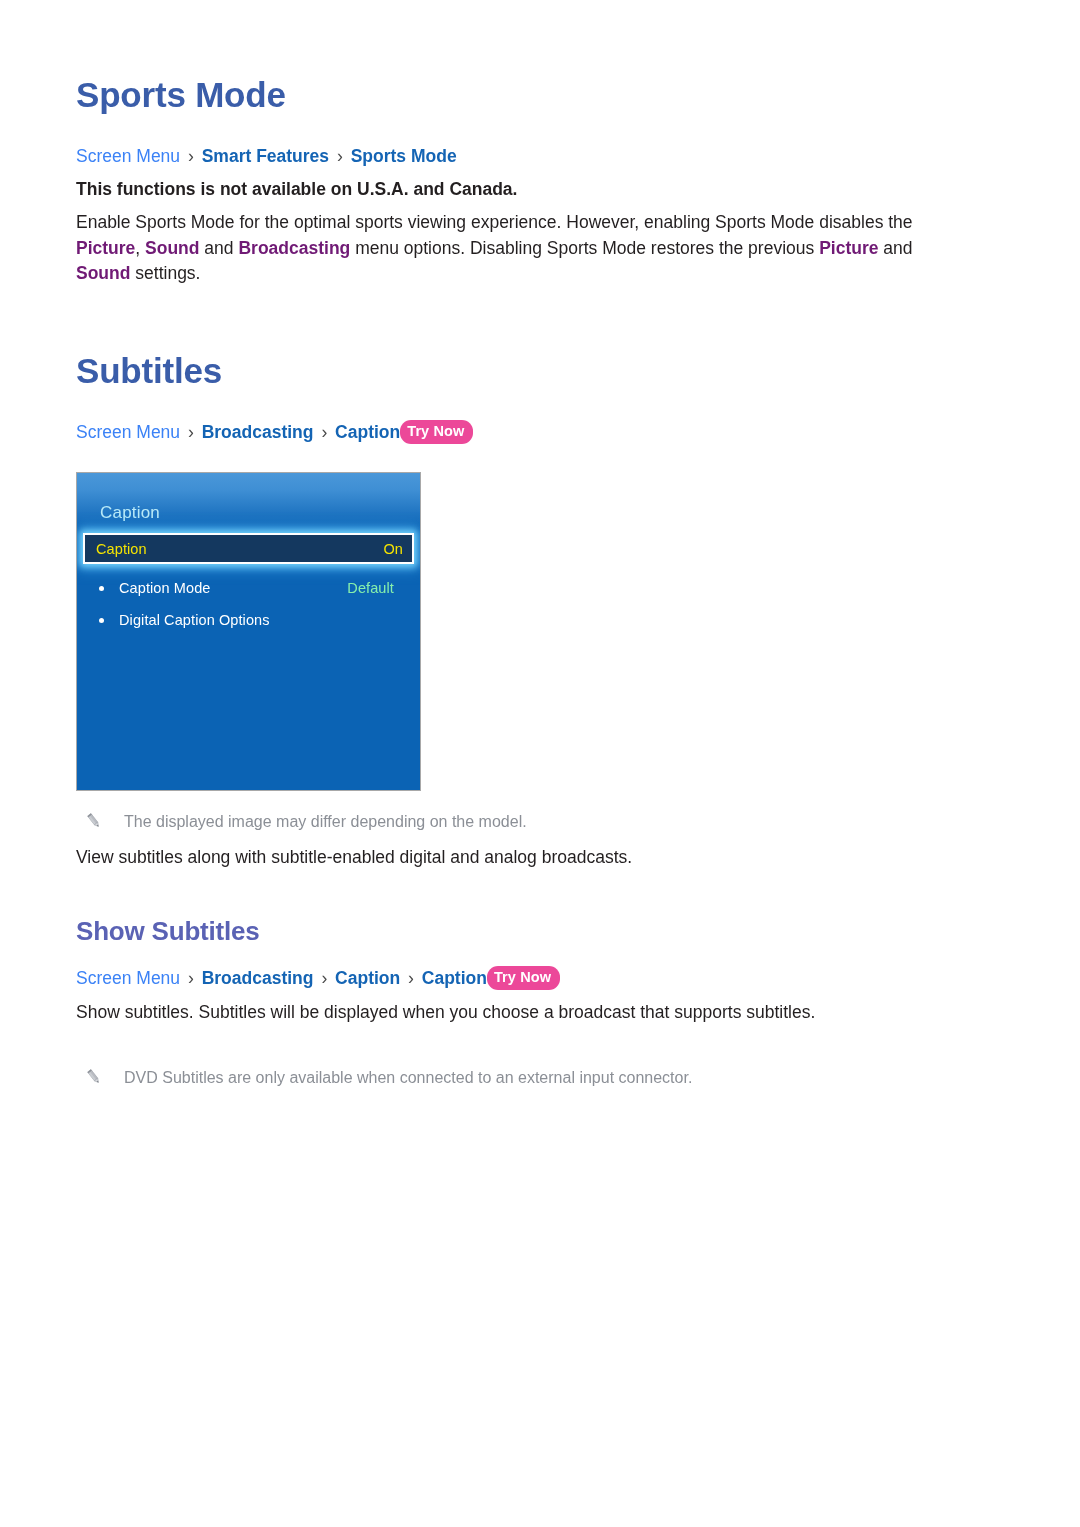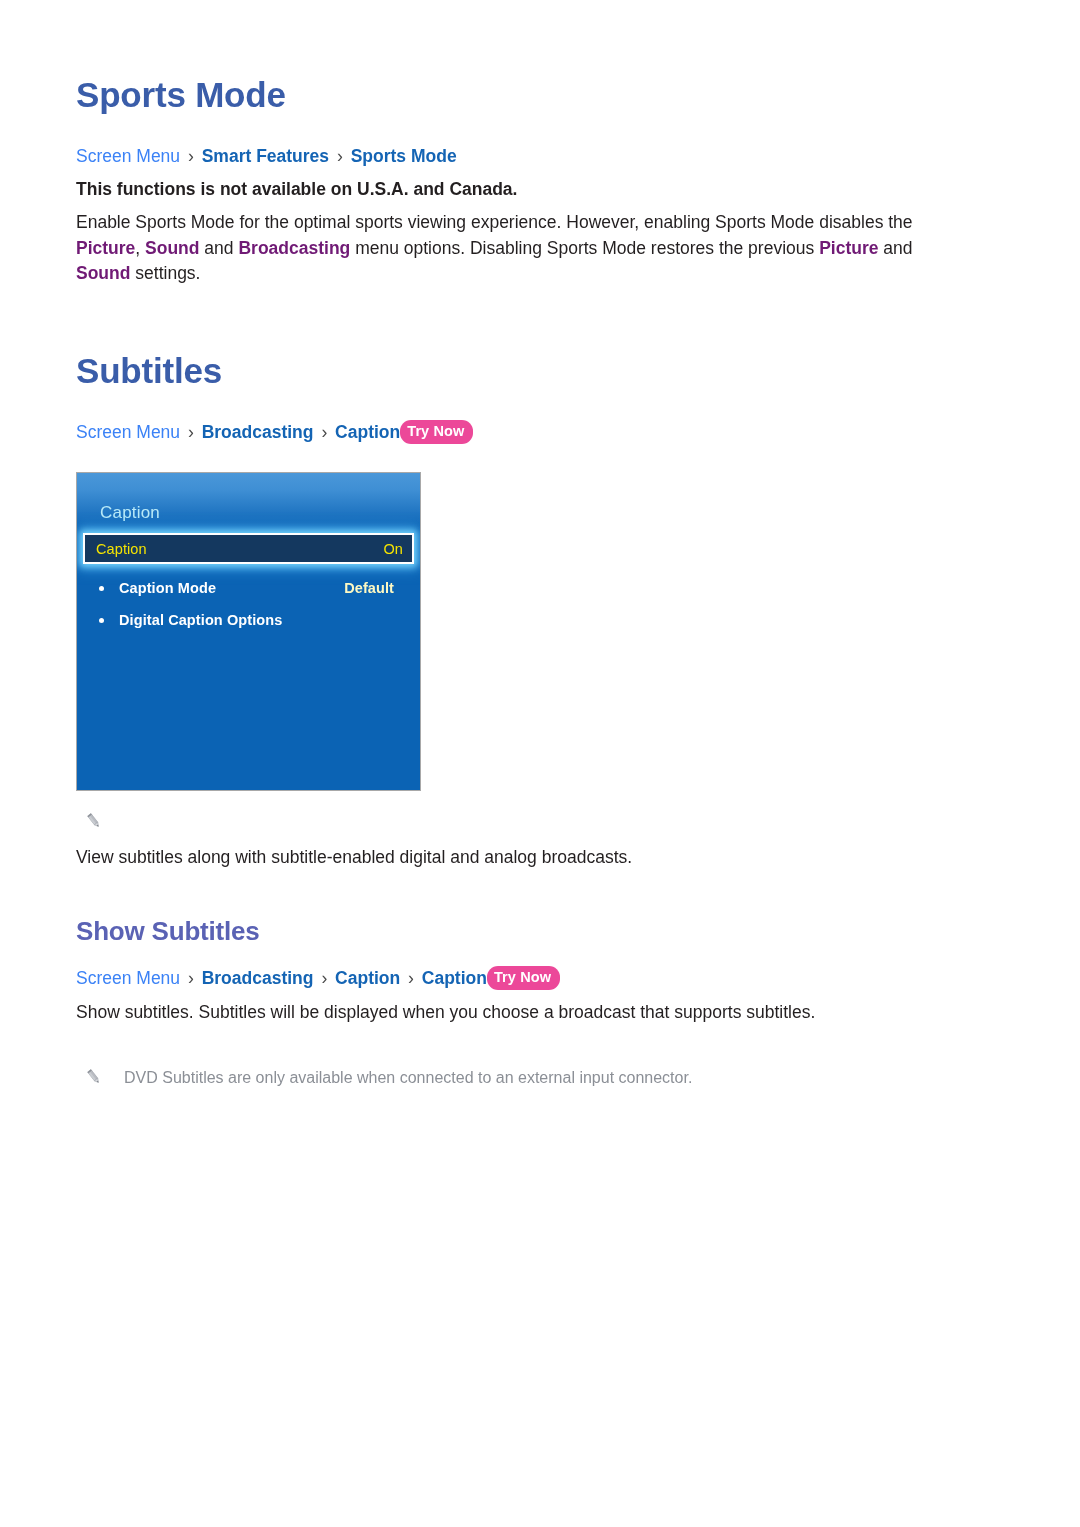--- a/index.html
+++ b/index.html
@@ -160,38 +160,37 @@
   .tv-sub-row {
     position: absolute;
     left: 0;
     right: 0;
     height: 24px;
     display: flex;
     align-items: center;
     padding-left: 22px;
     padding-right: 26px;
     box-sizing: border-box;
-    font-weight: bold;
   }
   .tv-sub-row .bullet {
     width: 5px;
     height: 5px;
     border-radius: 50%;
     background: #ffffff;
     flex: 0 0 auto;
     margin-right: 15px;
   }
   .tv-sub-row .row-label {
     color: #ffffff;
     font-size: 14.5px;
     letter-spacing: 0.1px;
     flex: 1 1 auto;
   }
   .tv-sub-row .row-value {
-    color: #fef9c3;
+    color: #86efac;
     font-size: 14.5px;
     letter-spacing: 0.1px;
     flex: 0 0 auto;
   }
 </style>
 </head>
 <body>
 
 <div class="page">
   <div class="content">
@@ -251,20 +250,21 @@
     <div class="note" style="position:absolute; left:0; top:810px; width:760px;">
       <svg class="pencil-icon" viewBox="0 0 20 20">
         <g transform="rotate(-38 10 10)">
           <rect x="8.0" y="2.2" width="4.2" height="11.0" fill="#b9bcc2" stroke="#9ea2a9" stroke-width="0.6"></rect>
           <rect x="8.0" y="2.2" width="2.1" height="11.0" fill="#c9ccd1"></rect>
           <polygon points="8.0,13.2 12.2,13.2 10.1,17.0" fill="#d8dade" stroke="#9ea2a9" stroke-width="0.6"></polygon>
           <polygon points="9.3,15.6 10.9,15.6 10.1,17.0" fill="#6f747c"></polygon>
           <rect x="8.0" y="2.2" width="4.2" height="1.4" fill="#8d9198"></rect>
         </g>
       </svg>
+      <span>The displayed image may differ depending on the model.</span>
     </div>
 
     <p class="body-text" style="position:absolute; left:0; top:845px; width:900px;">View subtitles along with subtitle-enabled digital and analog broadcasts.</p>
 
     <h2 class="sub-title" style="position:absolute; left:0; top:915px;">Show Subtitles</h2>
 
     <div class="breadcrumb" style="position:absolute; left:0; top:966px;">
       <span class="crumb-root">Screen Menu</span>
       <span class="crumb-sep">›</span>
       <span class="crumb-link">Broadcasting</span>

